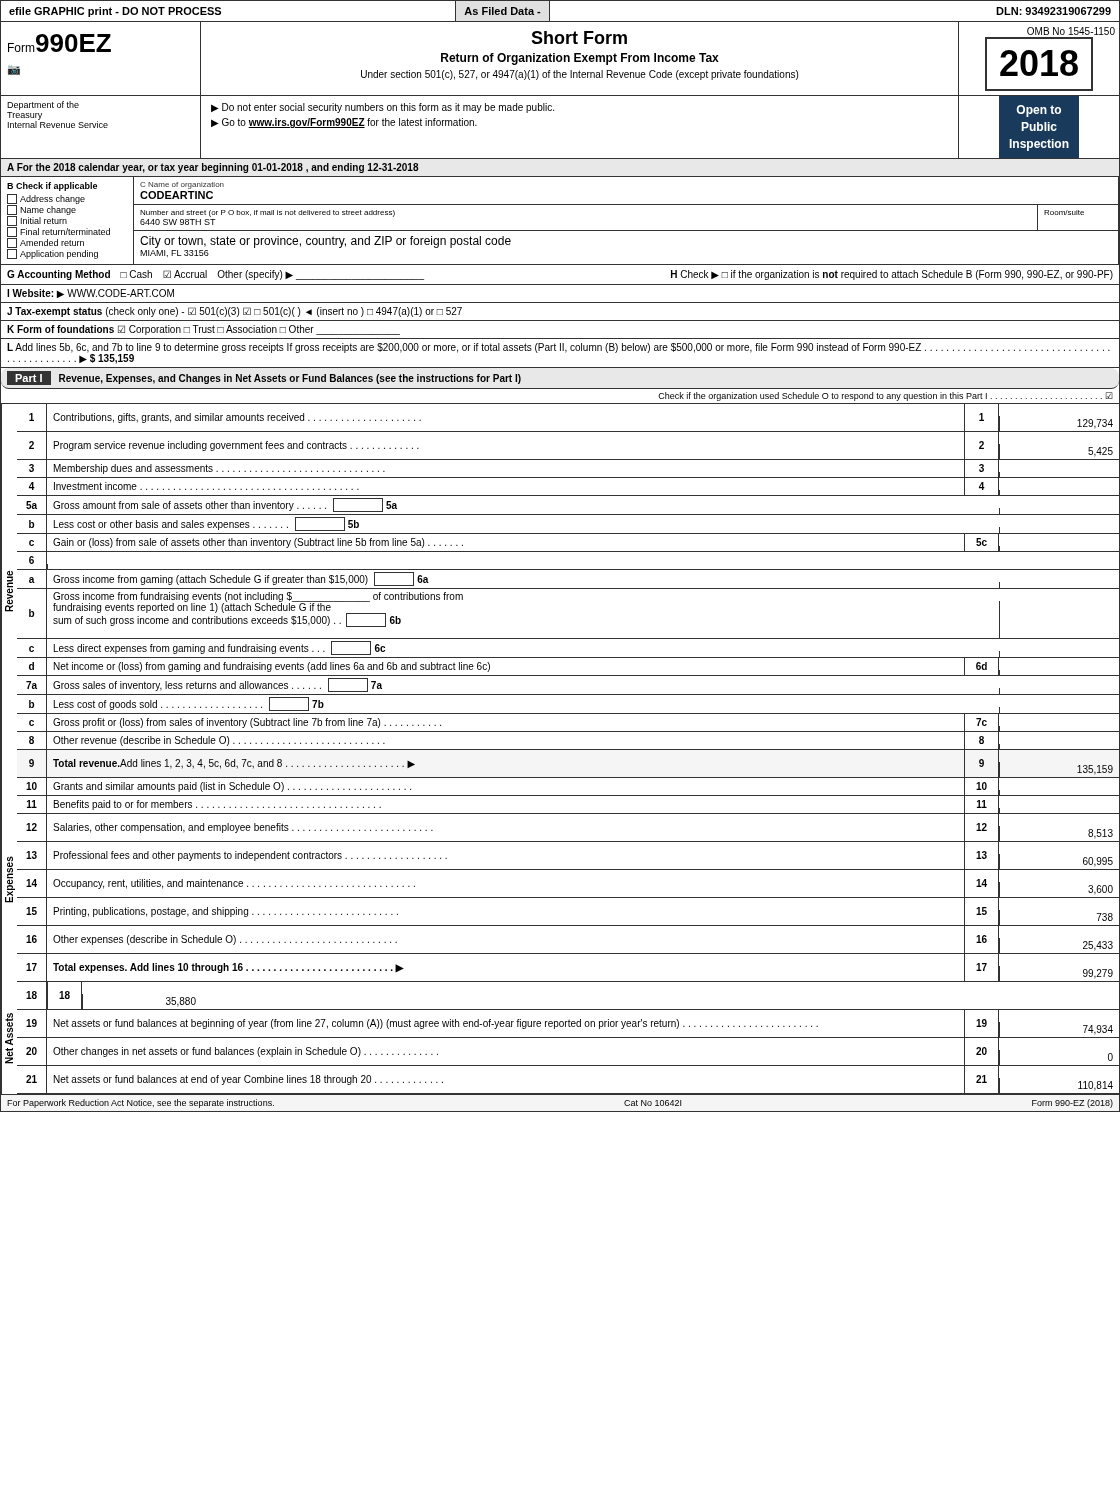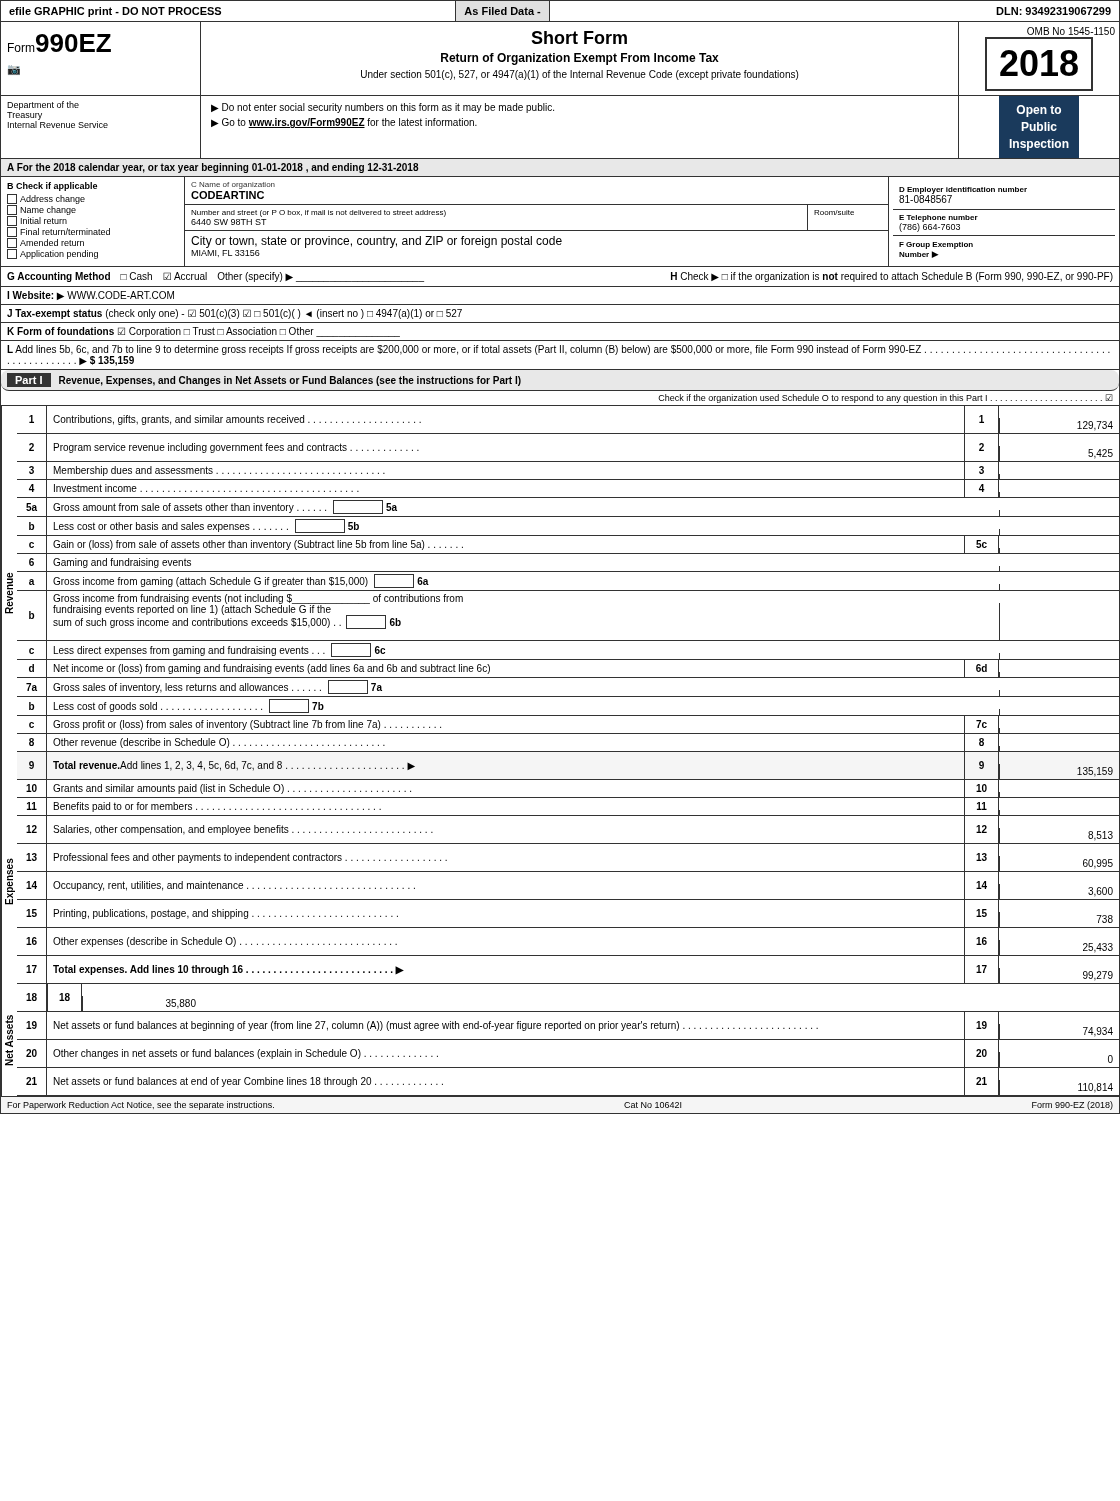--- a/index.html
+++ b/index.html
@@ -29,21 +29,21 @@
     .notice-center { flex: 1; padding: 4px 10px; border-right: 1px solid #333; }
     .notice-right { width: 160px; display: flex; align-items: center; justify-content: center; }
     
     .open-to-box { background: #1a3a5c; color: white; padding: 6px 10px; text-align: center; font-size: 12px; font-weight: bold; line-height: 1.4; }
     
     .notice-line { font-size: 10px; padding: 2px 0; }
     
     .section-a { display: flex; border-bottom: 1px solid #333; background: #e8e8e8; padding: 3px 6px; font-size: 10px; font-weight: bold; }
     
     .info-grid { display: flex; border-bottom: 1px solid #333; }
-    .info-left { width: 184px; border-right: 1px solid #333; padding: 4px 6px; font-size: 9px; }
+    .info-left { width: 133px; border-right: 1px solid #333; padding: 4px 6px; font-size: 9px; }
     .info-center { flex: 1; border-right: 1px solid #333; }
     .info-right { width: 230px; padding: 4px; font-size: 9px; }
     
     .check-item { font-size: 9px; margin: 1px 0; display: flex; align-items: center; gap: 3px; }
     .checkbox { border: 1px solid #333; width: 10px; height: 10px; display: inline-block; flex-shrink: 0; }
     
     .org-name-row { border-bottom: 1px solid #333; padding: 3px 6px; font-size: 10px; }
     .org-name-label { font-size: 8px; color: #333; }
     .org-name-value { font-weight: bold; font-size: 11px; }
     
@@ -177,34 +177,20 @@
           <div style="font-size:8px;">Room/suite</div>
           <div></div>
         </div>
       </div>
       <div class="city-row">
         <div style="font-size:12px;">City or town, state or province, country, and ZIP or foreign postal code</div>
         <div>MIAMI, FL  33156</div>
       </div>
     </div>
 
-    <div class="info-right">
-      <div class="employer-id">
-        <div style="font-size:8px;font-weight:bold;">D Employer identification number</div>
-        <div>81-0848567</div>
-      </div>
-      <div class="phone-row">
-        <div style="font-size:8px;font-weight:bold;">E Telephone number</div>
-        <div>(786) 664-7603</div>
-      </div>
-      <div class="group-row">
-        <span style="font-size:8px;font-weight:bold;">F Group Exemption<br>Number</span>
-        <span>▶</span>
-      </div>
-    </div>
   </div>
 
   <div class="accounting-row">
     <span style="font-weight:bold;">G Accounting Method</span>
     <span>□ Cash</span>
     <span>☑ Accrual</span>
     <span>Other (specify) ▶ _______________________</span>
     <div class="check-h-right">
       <span><strong>H</strong>  Check ▶ □ if the organization is <strong>not</strong> required to attach Schedule B (Form 990, 990-EZ, or 990-PF)</span>
     </div>
@@ -297,21 +283,20 @@
 
       <div class="data-row">
         <div class="row-num">c</div>
         <div class="row-desc">Gain or (loss) from sale of assets other than inventory (Subtract line 5b from line 5a) . . . . . . .</div>
         <div class="row-box-num">5c</div>
         <div class="row-value"></div>
       </div>
 
       <div class="data-row">
         <div class="row-num">6</div>
-        <div class="row-desc">Gaming and fundraising events</div>
         <div class="row-value"></div>
       </div>
 
       <div class="data-row">
         <div class="row-num">a</div>
         <div class="row-desc">
           Gross income from gaming (attach Schedule G if greater than $15,000)
           <span style="margin-left:6px;border:1px solid #333;min-width:40px;display:inline-block;height:14px;"></span>
           <span style="margin-left:3px;font-weight:bold;">6a</span>
         </div>

